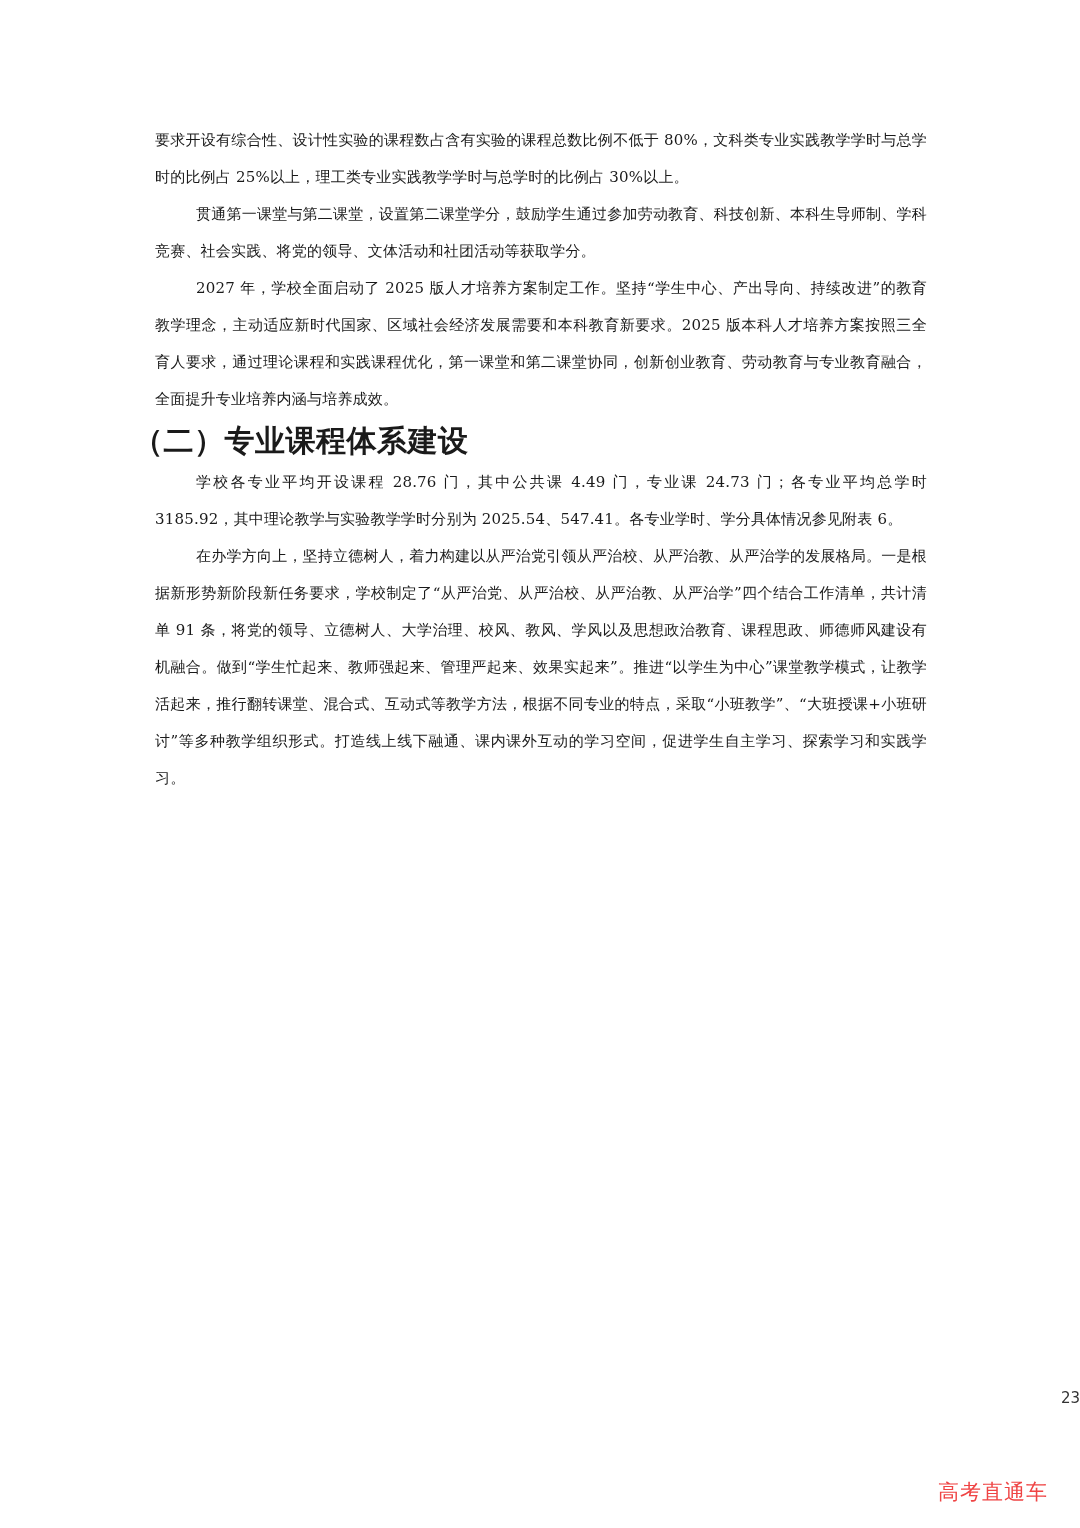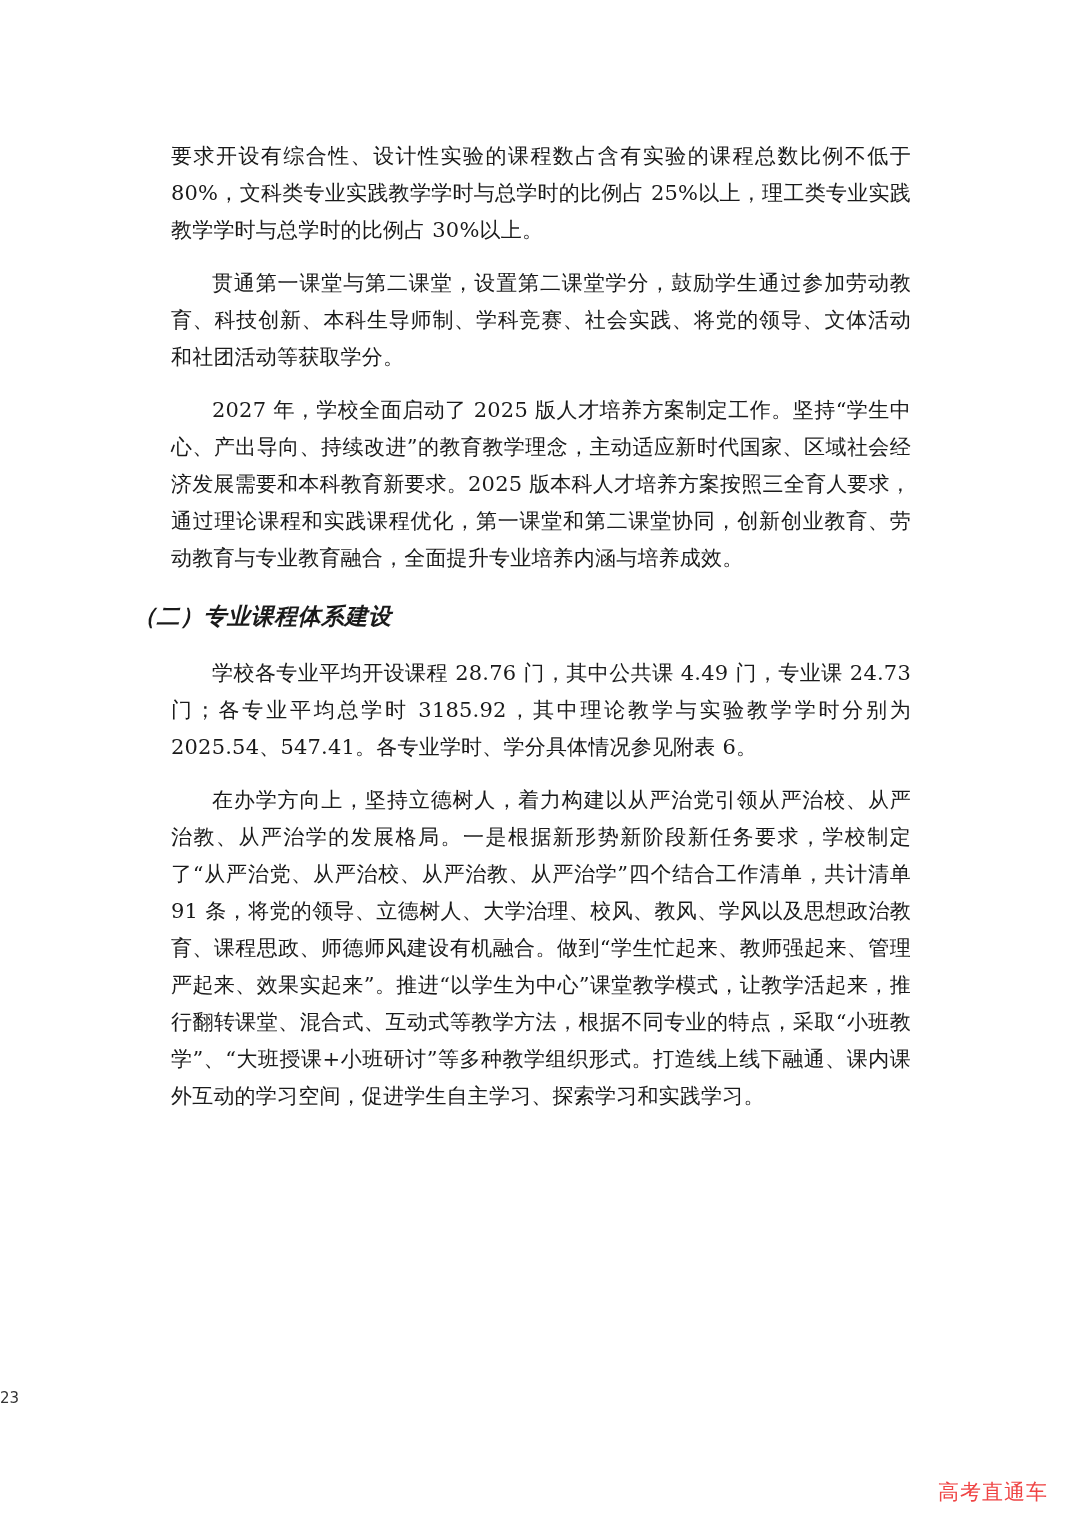--- a/index.html
+++ b/index.html
@@ -15,47 +15,46 @@
       font-family: "DejaVu Serif", "Liberation Serif", serif;
       color: #1a1a1a;
     }
     .page {
       position: absolute;
       left: 155px;
       top: 122px;
       width: 772px;
     }
     .para {
-      margin: 16px;
-      font-size: 21px;
+      margin: 0;
+      font-size: 15px;
       line-height: 37px;
       text-align: justify;
       text-justify: inter-character;
       letter-spacing: 0.2px;
     }
     .para.indent {
       text-indent: 41px;
     }
     .heading {
-      margin: 12px;
+      margin: 0;
       font-family: "DejaVu Sans", "Liberation Sans", sans-serif;
       font-weight: bold;
-      font-size: 23px;
+      font-size: 30px;
       line-height: 46px;
       height: 46px;
       margin-left: -22px;
       letter-spacing: 0.5px;
-      font-style: italic;
     }
     .page-number {
       position: absolute;
       top: 1389px;
       left: 0;
       width: 1080px;
-      text-align: left;
+      text-align: right;
       font-family: "DejaVu Sans", "Liberation Sans", sans-serif;
       font-size: 15px;
       color: #333333;
     }
     .watermark {
       position: absolute;
       left: 938px;
       top: 1478px;
       font-family: "DejaVu Sans", "Liberation Sans", sans-serif;
       font-size: 21px;

